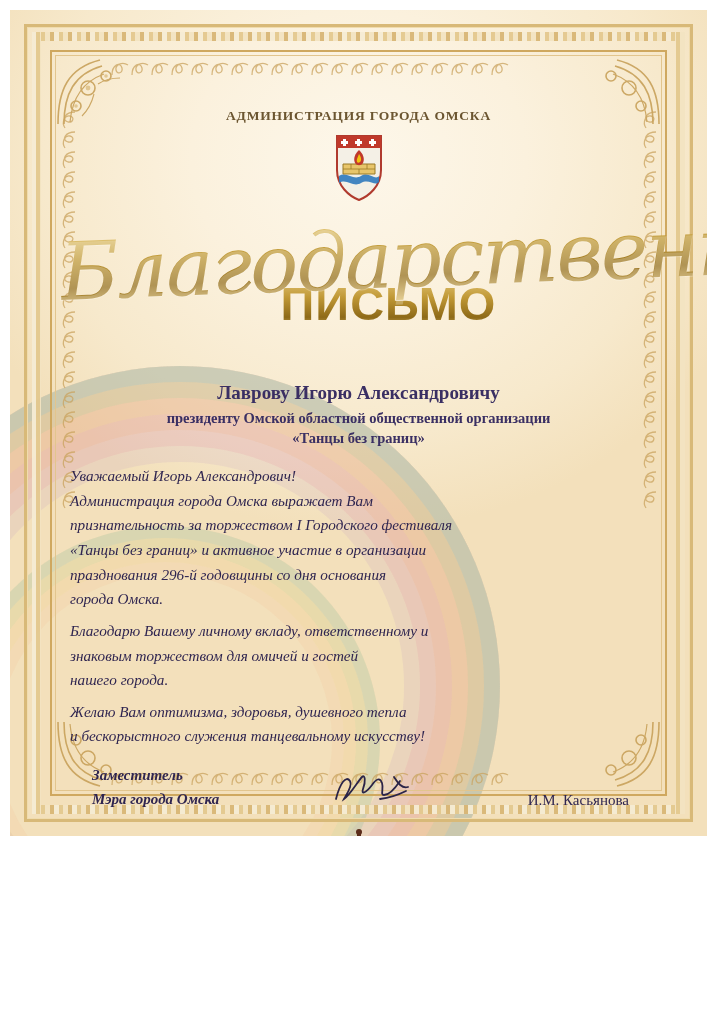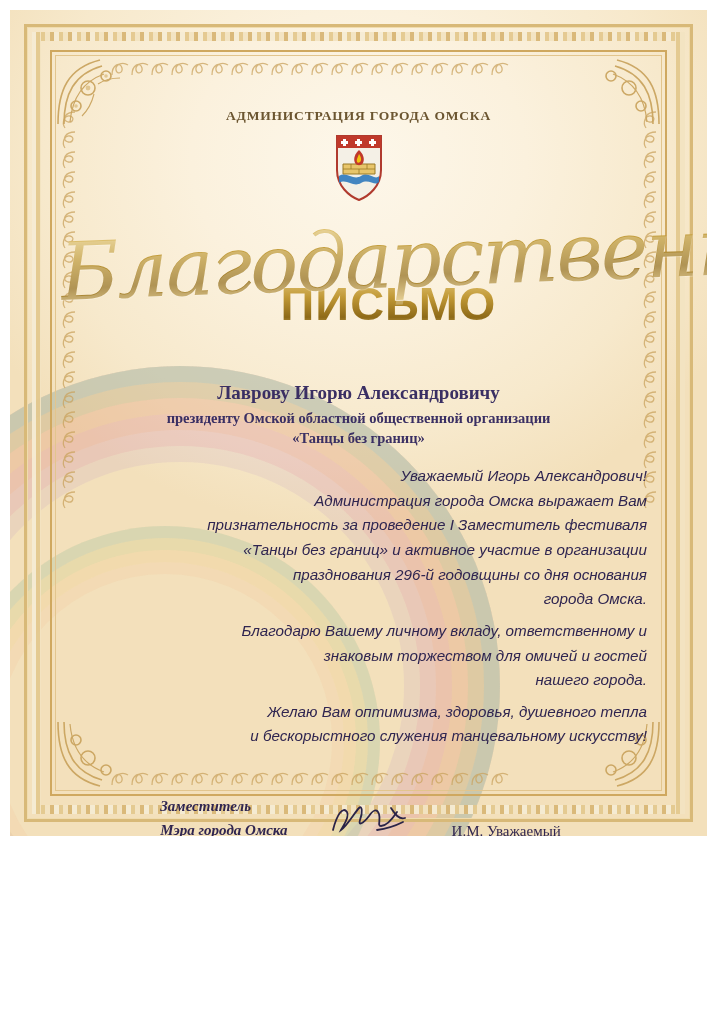--- a/index.html
+++ b/index.html
@@ -209,35 +209,35 @@
     font-family: "Liberation Serif", serif;
     font-size: 14.5px;
     font-weight: bold;
     color: #3a2f63;
     line-height: 1.35;
     margin-top: 5px;
   }
 
   .body {
     margin-top: 16px;
-    text-align: right;
-    font-family: Liberation Sans, sans-serif;
+    text-align: left;
+    font-family: Liberation Serif, serif;
     font-style: italic;
     font-size: 15.2px;
     line-height: 1.62;
     color: #2f2550;
   }
   .body p { margin: 0; }
   .body .para { margin-top: 7px; }
 
   .signature-row {
-    margin-top: 45px;
+    margin-top: 14px;
     display: flex;
     align-items: flex-end;
-    justify-content: center;
+    justify-content: space-between;
     padding: 0 18px 0 22px;
     gap: 37px;
   }
   .sig-left {
     font-family: "Liberation Serif", serif;
     font-weight: bold;
     font-style: italic;
     font-size: 15px;
     color: #2f2550;
     line-height: 1.6;
@@ -402,21 +402,21 @@
 
       <div class="addressee">Лаврову Игорю Александровичу</div>
       <div class="addressee-role">
         <div>президенту Омской областной общественной организации</div>
         <div>«Танцы без границ»</div>
       </div>
 
       <div class="body">
         <p>Уважаемый Игорь Александрович!</p>
         <p>Администрация города Омска выражает Вам</p>
-        <p>признательность за проведение I Заместитель фестиваля</p>
+        <p>признательность за торжеством I Городского фестиваля</p>
         <p>«Танцы без границ» и активное участие в организации</p>
         <p>празднования 296-й годовщины со дня основания</p>
         <p>города Омска.</p>
         <p class="para">Благодарю Вашему личному вкладу, ответственному и</p>
         <p>знаковым торжеством для омичей и гостей</p>
         <p>нашего города.</p>
         <p class="para">Желаю Вам оптимизма, здоровья, душевного тепла</p>
         <p>и бескорыстного служения танцевальному искусству!</p>
       </div>
 
@@ -427,21 +427,21 @@
         </div>
         <div class="sig-mark">
           <svg viewBox="0 0 90 40" width="90" height="40">
             <g fill="none" stroke="#2a2448" stroke-width="1.8" stroke-linecap="round">
               <path d="M8 30 C12 14 18 6 22 12 C25 17 18 26 16 30 C22 26 30 12 34 8 C37 5 38 12 35 20 C33 26 38 24 44 16 C48 10 52 8 54 14 C56 20 52 26 56 26 C62 26 68 18 72 12"></path>
               <path d="M66 8 C70 14 74 20 80 18"></path>
               <path d="M52 30 C60 29 68 27 78 22"></path>
             </g>
           </svg>
         </div>
-        <div class="sig-name">И.М. Уважаемый</div>
+        <div class="sig-name">И.М. Касьянова</div>
       </div>
 
       <div class="emblem">
         <svg viewBox="0 0 190 66" width="190" height="66">
           <g fill="none" stroke="#5b2c1a" stroke-width="2.2">
 
             <path d="M14 62 H176"></path>
             <path d="M20 62 V46 C20 38 28 34 34 40 C38 44 38 52 38 62"></path>
             <path d="M152 62 V46 C152 38 160 34 166 40 C170 44 170 52 170 62"></path>
             <path d="M46 62 V34 C46 20 60 10 78 10 H112 C130 10 144 20 144 34 V62"></path>

